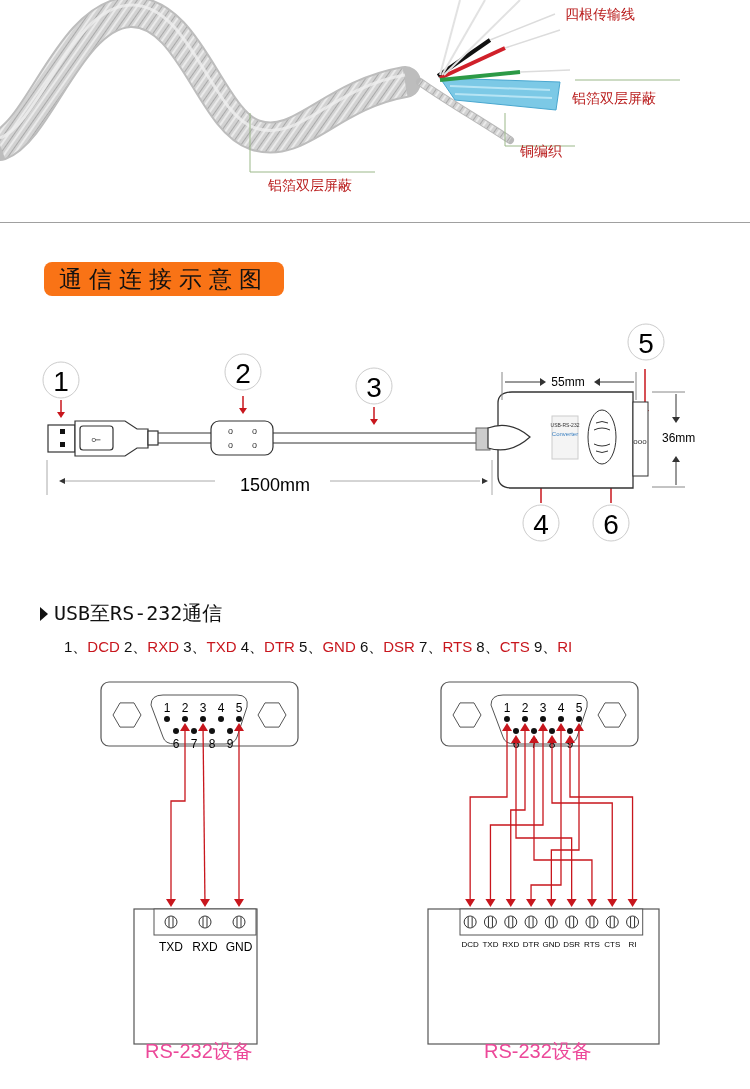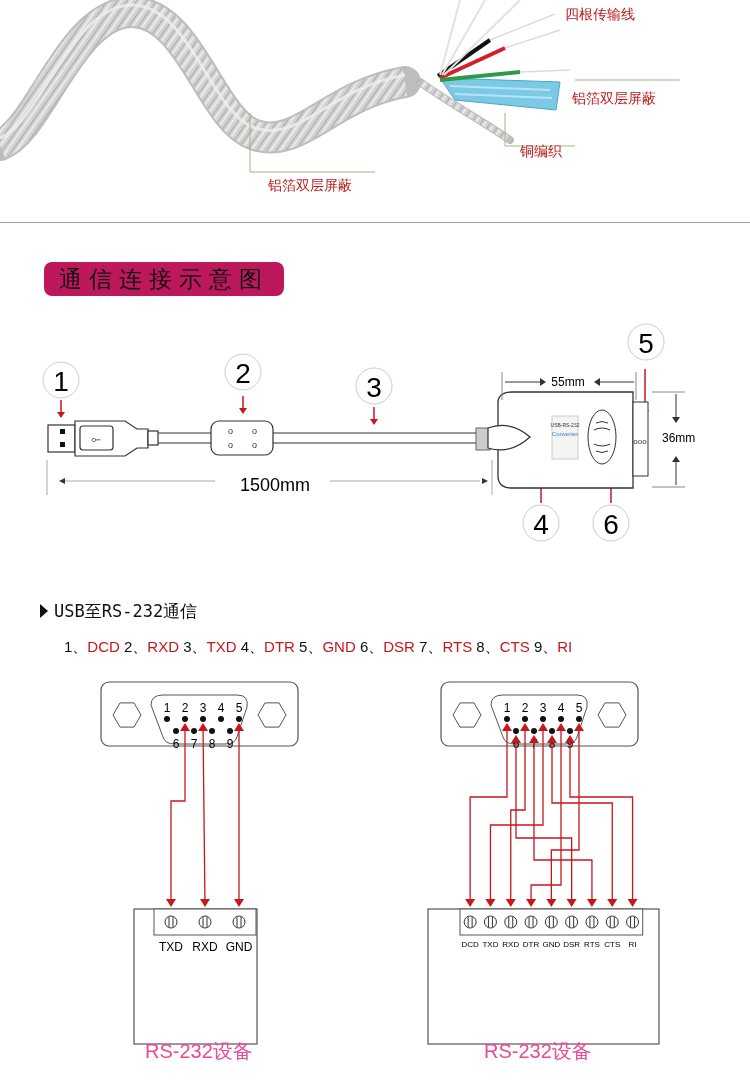--- a/index.html
+++ b/index.html
@@ -1,21 +1,21 @@
 <!DOCTYPE html>
 <html><head>
 <meta charset="utf-8">
 <style>
   html,body{margin:0;padding:0;background:#fff;}
   body{width:750px;height:1089px;position:relative;overflow:hidden;font-family:"DejaVu Sans","Liberation Sans",sans-serif;color:#111;}
   .abs{position:absolute;}
   .cable-label{position:absolute;font-size:14px;color:#b91c1c;white-space:nowrap;}
   .divider{position:absolute;left:0;top:222px;width:750px;height:1px;background:#a0a0a0;}
-  .section-title{position:absolute;left:44px;top:262px;width:240px;height:34px;background:#be185d;border-radius:8px;font-size:23px;letter-spacing:7px;line-height:34px;text-align:center;color:#111;}
-  .usb-heading{position:absolute;left:40px;top:600px;font-size:17px;font-family:"DejaVu Sans Mono","Liberation Mono",monospace;}
+  .section-title{position:absolute;left:44px;top:262px;width:240px;height:34px;background:#f97316;border-radius:8px;font-size:23px;letter-spacing:7px;line-height:34px;text-align:center;color:#111;}
+  .usb-heading{position:absolute;left:40px;top:600px;font-size:20px;font-family:"DejaVu Sans Mono","Liberation Mono",monospace;}
   .usb-heading .tri{display:inline-block;width:0;height:0;border-left:8px solid #111;border-top:7px solid transparent;border-bottom:7px solid transparent;margin-right:6px;vertical-align:-1px;}
   .pin-list{position:absolute;left:64px;top:638px;font-size:15px;font-family:"Liberation Sans",sans-serif;white-space:nowrap;}
   .pin-list .sig{color:#c8161d;}
   .device-label{position:absolute;font-size:20px;font-family:"Liberation Sans",sans-serif;color:#ec4899;}
   svg text{font-family:"Liberation Sans",sans-serif;}
 </style>
 </head>
 <body>
 
 <svg class="abs" style="left:0;top:0" width="750" height="222">

